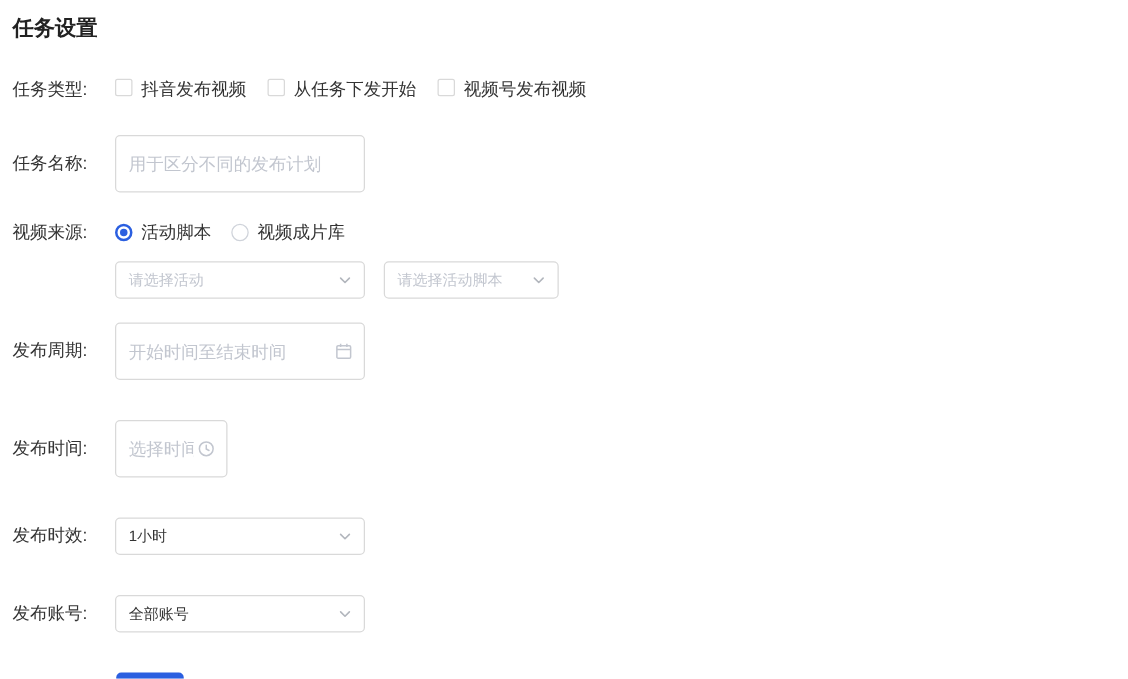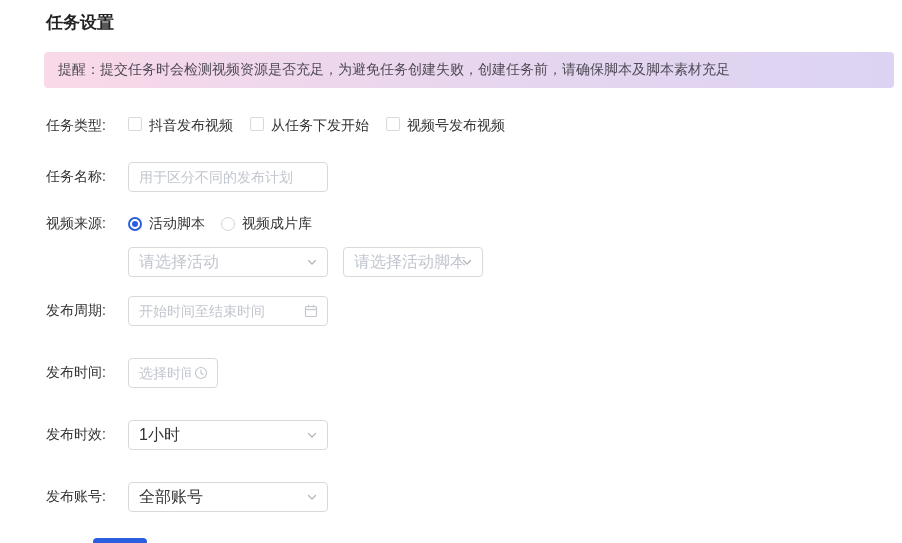--- a/index.html
+++ b/index.html
@@ -4,21 +4,20 @@
 <style>
   * { margin: 0; padding: 0; box-sizing: border-box; }
   html, body { background: #fff; }
   body { font-family: "Liberation Sans", "DejaVu Sans", sans-serif; }
   .page {
     position: relative;
     width: 902px;
     height: 543px;
     overflow: hidden;
     background: #fff;
-    padding-left: 36px;
   }
   .page-title {
     padding: 12px 0 0 10px;
     font-size: 17px;
     font-weight: 700;
     color: #222;
     line-height: 22px;
   }
   .alert-banner {
     margin: 18px 8px 0 8px;
@@ -70,21 +69,21 @@
     position: absolute;
     left: 50%; top: 50%;
     width: 6px; height: 6px;
     margin: -3px 0 0 -3px;
     border-radius: 50%;
     background: #2b5fe0;
   }
   
   .input-wrap {
     position: relative;
-    height: 30px;
+    height: 46px;
     border: 1px solid #d9d9d9;
     border-radius: 4px;
     background: #fff;
     display: flex;
     align-items: center;
   }
   .input-wrap input {
     border: none;
     outline: none;
     background: transparent;
@@ -108,21 +107,21 @@
     position: relative;
     height: 30px;
     border: 1px solid #d9d9d9;
     border-radius: 4px;
     background: #fff;
     display: flex;
     align-items: center;
     padding: 0 26px 0 10px;
     cursor: pointer;
   }
-  .select-value { font-size: 16px; color: #333; white-space: nowrap; }
+  .select-value { font-size: 12px; color: #333; white-space: nowrap; }
   .select-box.placeholder .select-value { color: #c2c6cf; }
   .w200 { width: 200px; }
   .w140 { width: 140px; }
   .w90  { width: 90px; align-items: center; }
   .note-text { margin-left: 11px; font-size: 13px; color: #9a9a9a; }
   
   .toggle {
     width: 40px; height: 20px;
     border-radius: 10px;
     background: #cfcfcf;
@@ -157,23 +156,20 @@
   .mt25 { margin-top: 25px; }
   .gap15 { margin-left: 15px; }
 </style>
 </head>
 <body>
 
 <div class="page">
 
   <div class="page-title">任务设置</div>
 
-  <div class="alert-banner">
-    <span>提醒：提交任务时会检测视频资源是否充足，为避免任务创建失败，创建任务前，请确保脚本及脚本素材充足</span>
-  </div>
 
   <div class="form">
 
     <div class="form-row mt29">
       <span class="form-label">任务类型:</span>
       <span class="checkbox-option">
         <span class="checkbox-box"></span>
         <span class="option-label">抖音发布视频</span>
       </span>
       <span class="checkbox-option">

